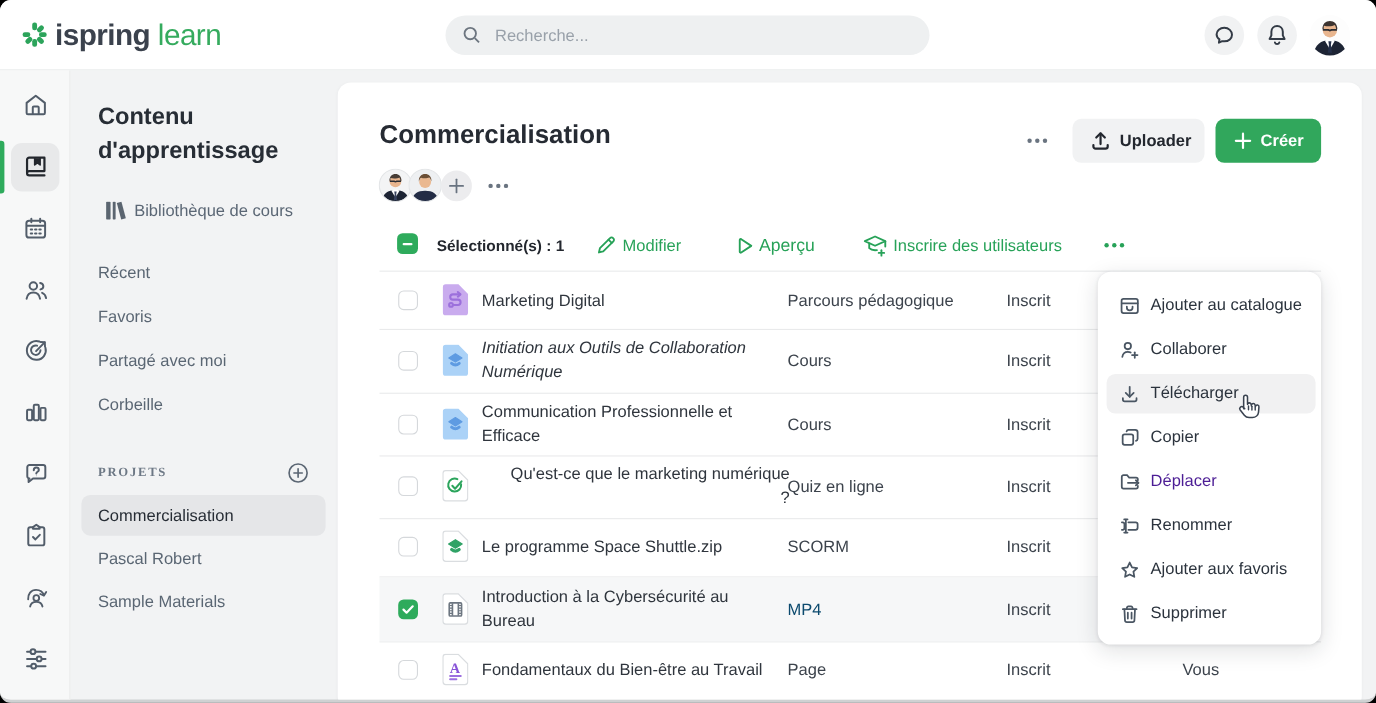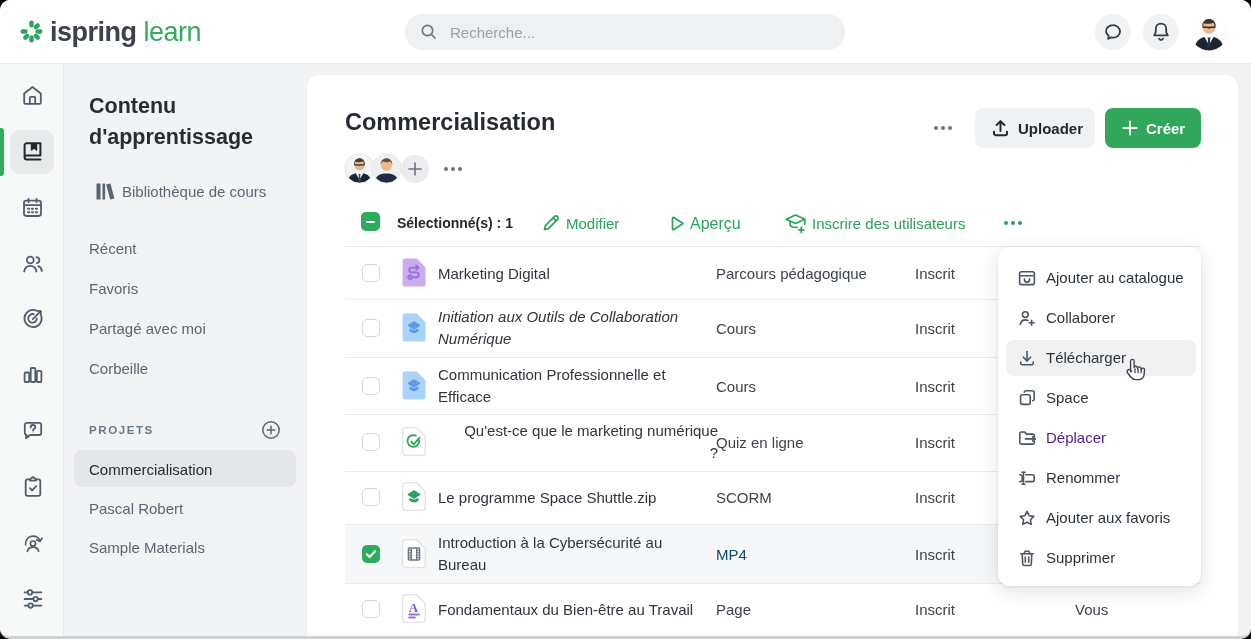--- a/index.html
+++ b/index.html
@@ -144,21 +144,21 @@
       <path d="M11.4 1.6 l4.2-1.1 4 15-4.2 1.1 z" transform="translate(-1.2 0)"></path>
     </g>
   </svg>
   <div class="abs" style="left:122px;top:183px;font-size:15px;color:#5b6775;">Bibliothèque de cours</div>
 
   <div class="abs" style="left:89px;top:240px;font-size:15px;color:#5a6673;">Récent</div>
   <div class="abs" style="left:89px;top:280px;font-size:15px;color:#5a6673;">Favoris</div>
   <div class="abs" style="left:89px;top:320px;font-size:15px;color:#5a6673;">Partagé avec moi</div>
   <div class="abs" style="left:89px;top:360px;font-size:15px;color:#5a6673;">Corbeille</div>
 
-  <div class="abs" style="left:89px;top:424px;font-size:11.5px;font-weight:bold;letter-spacing:1.6px;color:#6d7885;">PROJETS</div>
+  <div class="abs" style="left:89px;top:424px;font-size:11.5px;font-weight:bold;letter-spacing:1.6px;color:#6d7885;font-family:Liberation Serif, serif;">PROJETS</div>
   <svg class="abs" style="left:261px;top:420px;" width="20" height="20" viewBox="0 0 20 20" fill="none" stroke="#5b6673" stroke-width="1.5" stroke-linecap="round">
     <circle cx="10" cy="10" r="8.2"></circle>
       <line x1="10" y1="6.2" x2="10" y2="13.8"></line>
       <line x1="6.2" y1="10" x2="13.8" y2="10"></line>
   </svg>
 
   <div class="abs" style="left:74px;top:450px;width:222px;height:37px;border-radius:8px;background:#e5e6e8;"></div>
   <div class="abs" style="left:89px;top:461px;font-size:15px;color:#262c34;">Commercialisation</div>
   <div class="abs" style="left:89px;top:500px;font-size:15px;color:#5a6673;">Pascal Robert</div>
   <div class="abs" style="left:89px;top:539px;font-size:15px;color:#5a6673;">Sample Materials</div>
@@ -385,21 +385,21 @@
   <svg class="abs" style="left:1018px;top:348.5px;" width="18" height="18" viewBox="0 0 18 18" fill="none" stroke="#4a5663" stroke-width="1.6" stroke-linecap="round">
       <path d="M9 2.6 v9"></path>
       <path d="M5.4 8.2 L9 11.8 12.6 8.2"></path>
       <path d="M2.8 13 v1.2 a1.6 1.6 0 0 0 1.6 1.6 h9.2 a1.6 1.6 0 0 0 1.6-1.6 V13"></path>
     </svg>
   <div class="abs" style="left:1046px;top:348.5px;font-size:15px;color:#2b333d;">Télécharger</div>
   <svg class="abs" style="left:1018px;top:388.5px;" width="18" height="18" viewBox="0 0 18 18" fill="none" stroke="#4a5663" stroke-width="1.6" stroke-linecap="round">
       <rect x="2.6" y="5.8" width="9.6" height="9.6" rx="1.8"></rect>
       <path d="M6.2 3.2 a1.8 1.8 0 0 1 1.8-1.5 h6 a2.2 2.2 0 0 1 2.2 2.2 v6 a1.8 1.8 0 0 1 -1.5 1.8"></path>
     </svg>
-  <div class="abs" style="left:1046px;top:388.5px;font-size:15px;color:#2b333d;">Space</div>
+  <div class="abs" style="left:1046px;top:388.5px;font-size:15px;color:#2b333d;">Copier</div>
   <svg class="abs" style="left:1018px;top:428.5px;" width="18" height="18" viewBox="0 0 18 18" fill="none" stroke="#4a5663" stroke-width="1.6" stroke-linecap="round">
       <path d="M16.4 12.6 v0.9 a1.6 1.6 0 0 1 -1.6 1.6 H3.4 a1.6 1.6 0 0 1 -1.6-1.6 V4.6 a1.6 1.6 0 0 1 1.6-1.6 h3.2 l1.9 2.1 h6.3 a1.6 1.6 0 0 1 1.6 1.6 v0.9"></path>
       <path d="M7.4 9.9 h9.6"></path>
       <path d="M14.6 7.6 l2.4 2.3 -2.4 2.3" stroke-linejoin="round"></path>
     </svg>
   <div class="abs" style="left:1046px;top:428.5px;font-size:15px;color:#4c1d95;">Déplacer</div>
   <svg class="abs" style="left:1018px;top:468.5px;" width="18" height="18" viewBox="0 0 18 18" fill="none" stroke="#4a5663" stroke-width="1.6" stroke-linecap="round">
       <path d="M7.8 5.8 h6.6 a1.8 1.8 0 0 1 1.8 1.8 v3.2 a1.8 1.8 0 0 1 -1.8 1.8 H7.8"></path>
       <path d="M1.9 5.8 h0.7 a1.6 1.6 0 0 1 1.6 1.6 v3.6 a1.6 1.6 0 0 1 -1.6 1.6 h-0.7"></path>
       <line x1="5.5" y1="3.4" x2="5.5" y2="15"></line>

